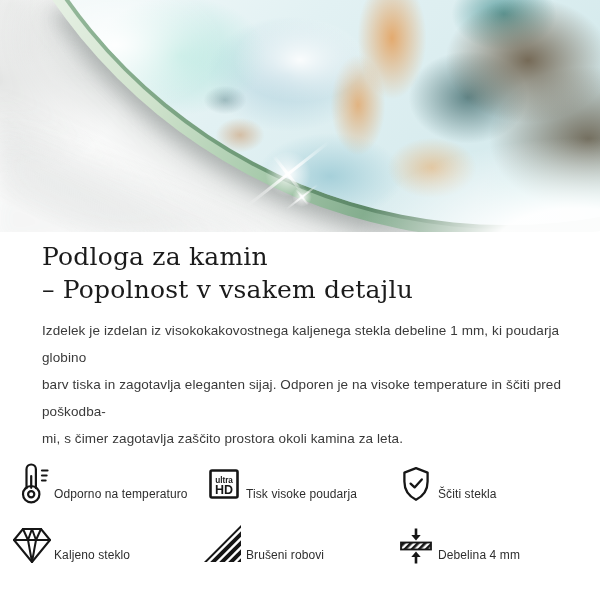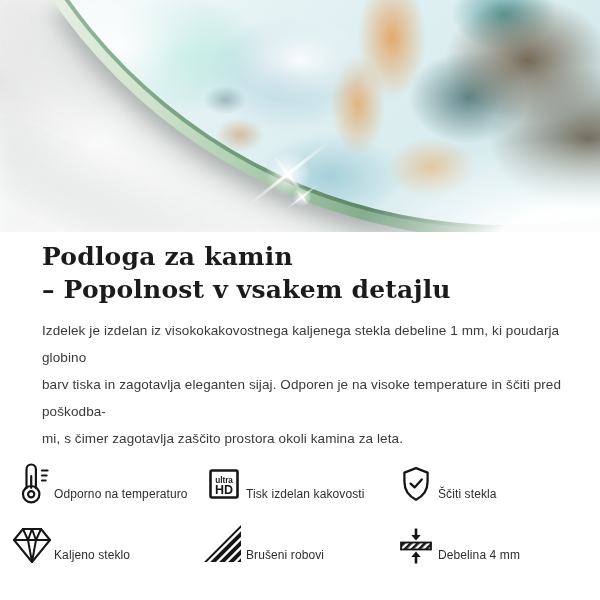--- a/index.html
+++ b/index.html
@@ -59,21 +59,21 @@
   .sparkle .beam-a{width:104px;height:3px;transform:translate(-50%,-50%) rotate(-38deg);}
   .sparkle .beam-b{width:46px;height:2.5px;transform:translate(-50%,-50%) rotate(52deg);}
   .sparkle.small .beam-a{width:40px;height:2px;}
   .sparkle.small .beam-b{width:20px;height:2px;}
   .sparkle.small .glow{width:20px;height:20px;}
 
   
   .content{padding:0 30px 0 42px;}
   h1{
     margin:8px 0 0 0;font-family:"DejaVu Serif","Liberation Serif",serif;
-    font-weight:700;font-size:25px;line-height:33px;color:#1b1b1b;
+    font-weight:400;font-size:25px;line-height:33px;color:#1b1b1b;
     letter-spacing:0.2px;white-space:pre-line;
   }
   .desc{
     margin:11px 0 0 0;font-size:13.5px;line-height:27px;color:#3a3a3a;
     max-width:545px;white-space:pre-line;letter-spacing:0.1px;
   }
   
   .features{
     margin-top:10px;margin-left:10px;width:576px;
     display:grid;grid-template-columns:repeat(3,192px);row-gap:17px;
@@ -136,21 +136,21 @@
   </div>
 
   <div class="feature">
     <span class="icon">
       <svg viewBox="0 0 44 44">
         <rect x="8.5" y="8.5" width="27" height="27" rx="1.5" class="ico-stroke" style="stroke-width:2.6"></rect>
         <text x="22" y="20.5" text-anchor="middle" font-size="8.2" class="uhd-text">ultra</text>
         <text x="22" y="32" text-anchor="middle" font-size="12.5" class="uhd-text">HD</text>
       </svg>
     </span>
-    <span class="label">Tisk izdelan kakovosti</span>
+    <span class="label">Tisk visoke poudarja</span>
   </div>
 
   <div class="feature">
     <span class="icon">
       <svg viewBox="0 0 44 44">
         <g class="ico-stroke" style="stroke-width:2.3">
           <path d="M22,6.2 L33.6,10.6 V19.6 C33.6,28.6 29.2,34.2 22,37.8 C14.8,34.2 10.4,28.6 10.4,19.6 V10.6 Z"></path>
           <path d="M16.6,21.6 L20.6,25.4 L27.8,17.4"></path>
         </g>
       </svg>

